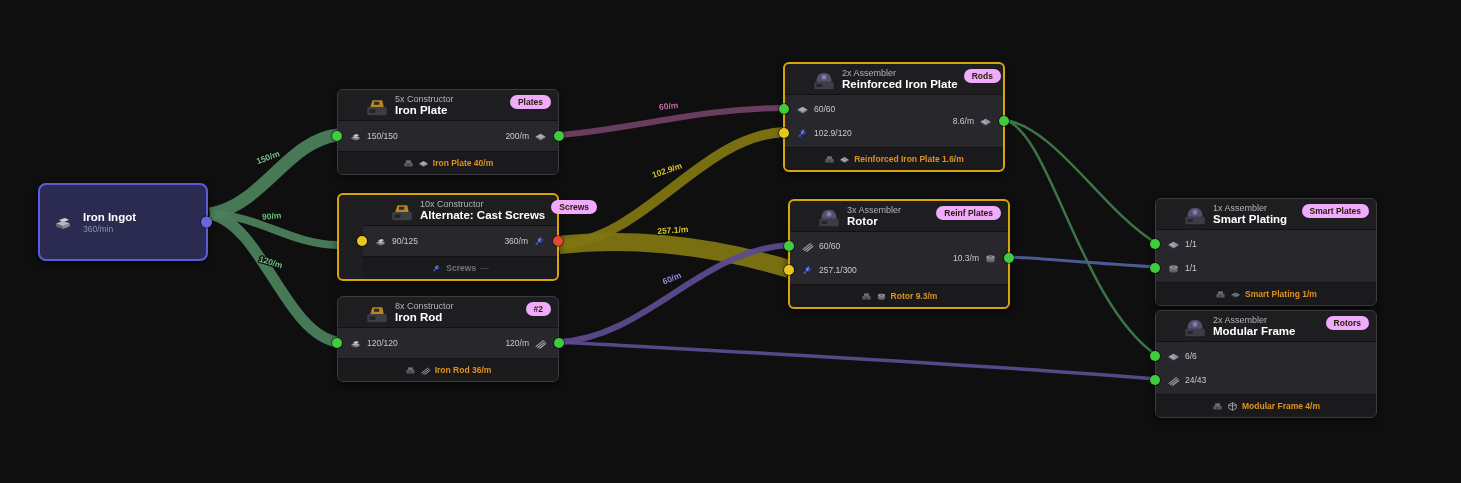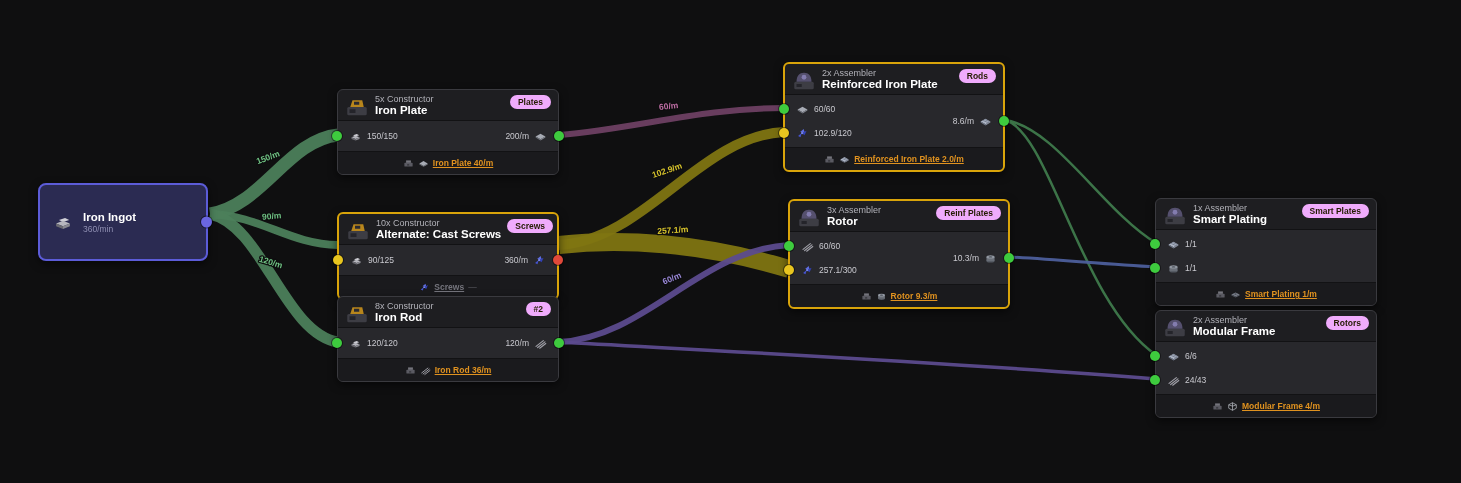--- a/index.html
+++ b/index.html
@@ -19,21 +19,21 @@
   .lbl-pink   { fill:#c06fa6; }
   .lbl-purple { fill:#9a88d8; }
 
   .node {
     position:absolute; z-index:2; box-sizing:border-box; width:222px;
     background:#1e1e21; border:1px solid #3a3a3f; border-radius:6px;
     box-shadow:0 3px 8px rgba(0,0,0,.55);
   }
   .node.selected { border:2px solid #d9a40a; }
 
-  .node-header { display:flex; align-items:flex-start; gap:6px; padding:4px 7px 2px 7px; height:30px; box-sizing:border-box; }
+  .node-header { display:flex; align-items:flex-start; gap:6px; padding:4px 7px 2px 7px; height:30px; box-sizing:border-box;margin-left:20px; }
   .machine-icon { flex:0 0 auto; margin-top:1px; }
   .titles { line-height:1; }
   .machine-count { font-size:9px; color:#b2b2b9; line-height:10px; }
   .node-title { font-size:11.5px; font-weight:bold; color:#ffffff; line-height:13px; white-space:nowrap; }
   .badge {
     margin-left:auto; flex:0 0 auto; background:#f0abfc; color:#241b02;
     font-size:8.5px; font-weight:bold; padding:2px 8px; border-radius:8px; margin-top:1px;
   }
 
   .node-body { position:relative; background:#28282c; border-top:1px solid #121214; display:flex; }
@@ -52,21 +52,21 @@
   .row .port.out { right:-6px; }
   .port.green  { background:#3ecb3e; }
   .port.yellow { background:#e8c51f; }
   .port.red    { background:#e0483a; }
   .port.blue   { background:#6a66e0; }
 
   .node-footer {
     background:#1a1a1d; border-top:1px solid #121214; border-radius:0 0 5px 5px;
     display:flex; align-items:center; justify-content:center; gap:4px; height:22px;
   }
-  .footer-text { font-size:8.5px; font-weight:bold; color:#e0921f; white-space:nowrap;text-decoration:underline; }
+  .footer-text { font-size:8.5px; font-weight:bold; color:#e0921f; white-space:nowrap; }
   .footer-text.gray { color:#74747c; font-weight:bold; }
   .footer-dash { font-size:8.5px; color:#55555c; }
 
   .node.resource {
     width:170px; height:78px; background:#2b2b52; border:2px solid #5c5cd8; border-radius:8px;
     display:flex; align-items:center; gap:9px; padding:0 12px; box-sizing:border-box;
   }
   .res-title { font-size:11.5px; font-weight:bold; color:#ffffff; line-height:14px; }
   .res-rate  { font-size:8.5px; color:#8f8fb2; line-height:11px; }
   .node.resource .port { right:-6px; left:auto; width:11px; height:11px; }
@@ -175,21 +175,21 @@
           <svg width="11" height="11" viewBox="0 0 16 16">
             <polygon points="8,4.5 14,8 8,11.5 2,8" fill="#a7abb4"></polygon>
             <polygon points="2,8 8,11.5 8,12.8 2,9.3" fill="#70747c"></polygon>
             <polygon points="14,8 8,11.5 8,12.8 14,9.3" fill="#878b94"></polygon>
           </svg>
         </span>
       <span class="footer-text">Iron Plate 40/m</span>
     </div>
   </div>
 
-  <div class="node selected" style="left:337px; top:212px;">
+  <div class="node selected" style="left:337px; top:193px;padding-left:24px;">
     <div class="node-header">
       <span class="icon machine-icon">
           <svg width="24" height="24" viewBox="0 0 16 16">
             <rect x="1.5" y="8" width="13" height="5.5" rx="1" fill="#3d3d44"></rect>
             <path d="M3.5 8 L5 3.5 L11.5 3.5 L12.5 8 Z" fill="#b8861c"></path>
             <rect x="6" y="4.5" width="3.5" height="2" fill="#2a2a30"></rect>
             <rect x="3" y="9.5" width="4" height="2.5" fill="#24242a"></rect>
           </svg>
         </span>
       <div class="titles">
@@ -378,21 +378,21 @@
         </span>
       <span class="icon">
           <svg width="11" height="11" viewBox="0 0 16 16">
             <polygon points="8,4.5 14,8 8,11.5 2,8" fill="#aeb6c6"></polygon>
             <polygon points="2,8 8,11.5 8,12.8 2,9.3" fill="#747c8c"></polygon>
             <polygon points="14,8 8,11.5 8,12.8 14,9.3" fill="#8b93a3"></polygon>
             <line x1="5" y1="6.7" x2="11" y2="9.3" stroke="#5d6575" stroke-width="0.8"></line>
             <line x1="7" y1="5.5" x2="13" y2="8.1" stroke="#5d6575" stroke-width="0.8"></line>
           </svg>
         </span>
-      <span class="footer-text">Reinforced Iron Plate 2.0/m</span>
+      <span class="footer-text">Reinforced Iron Plate 1.6/m</span>
     </div>
   </div>
 
   <div class="node selected" style="left:788px; top:199px;">
     <div class="node-header">
       <span class="icon machine-icon">
           <svg width="24" height="24" viewBox="0 0 16 16">
             <rect x="1.5" y="8.5" width="13" height="5" rx="1" fill="#3d3d44"></rect>
             <path d="M3 8.5 C3 4.5 5 2.5 8 2.5 C11 2.5 13 4.5 13 8.5 Z" fill="#55506e"></path>
             <circle cx="8" cy="5.5" r="1.6" fill="#837cae"></circle>

